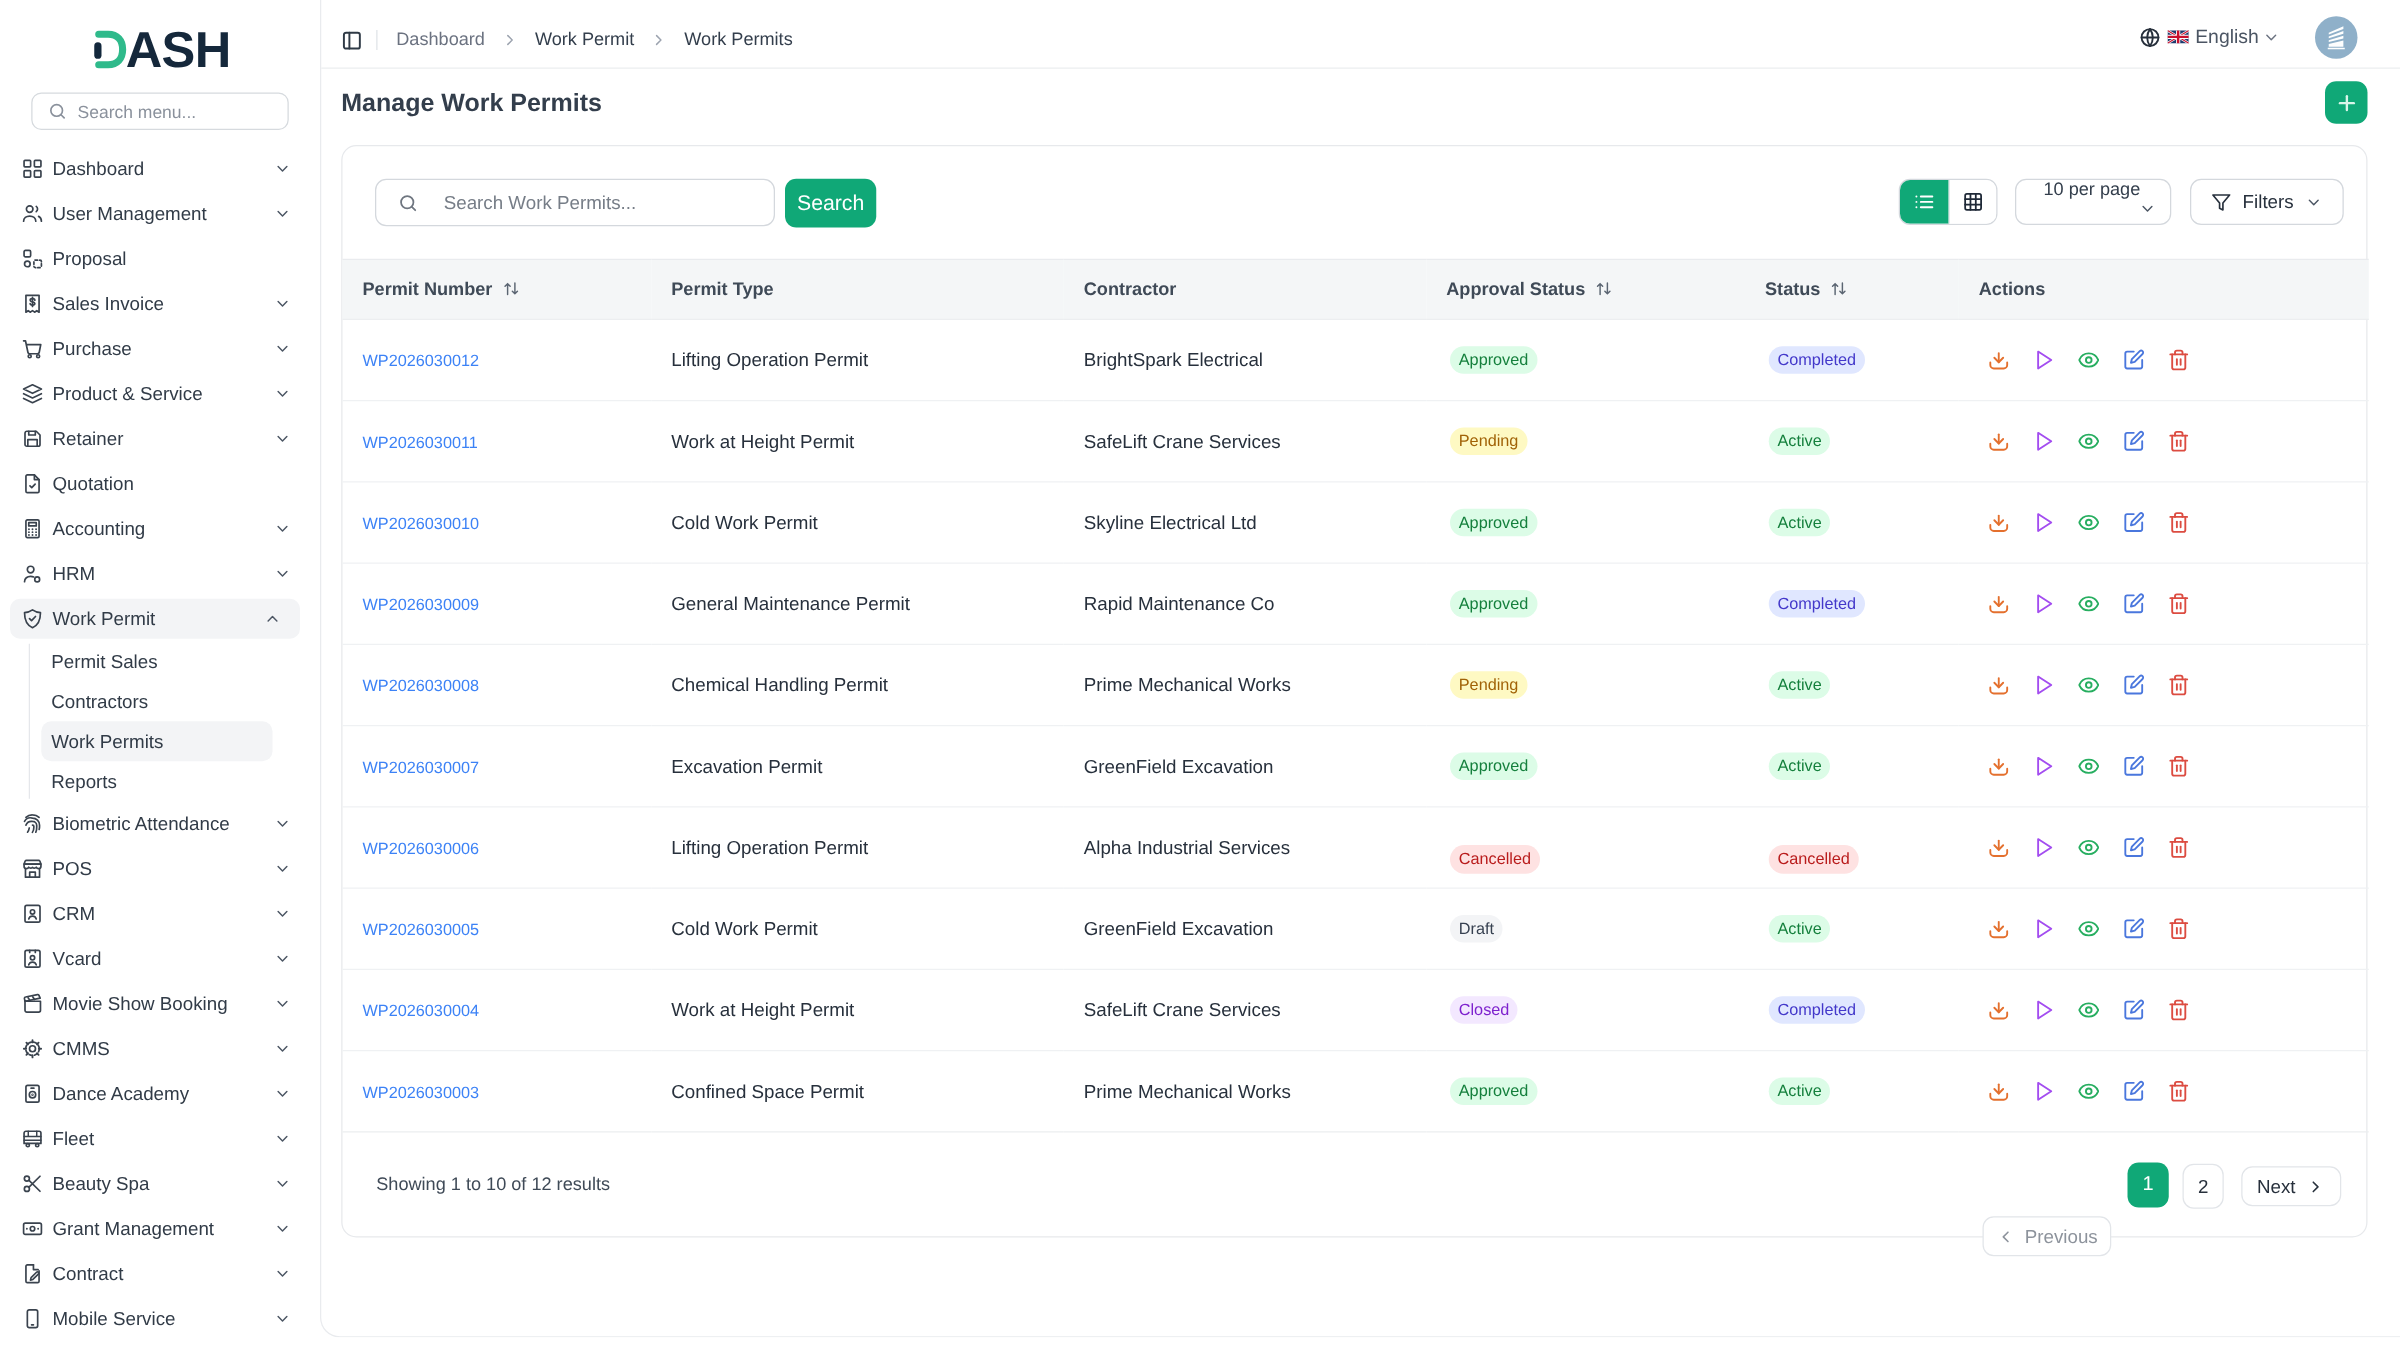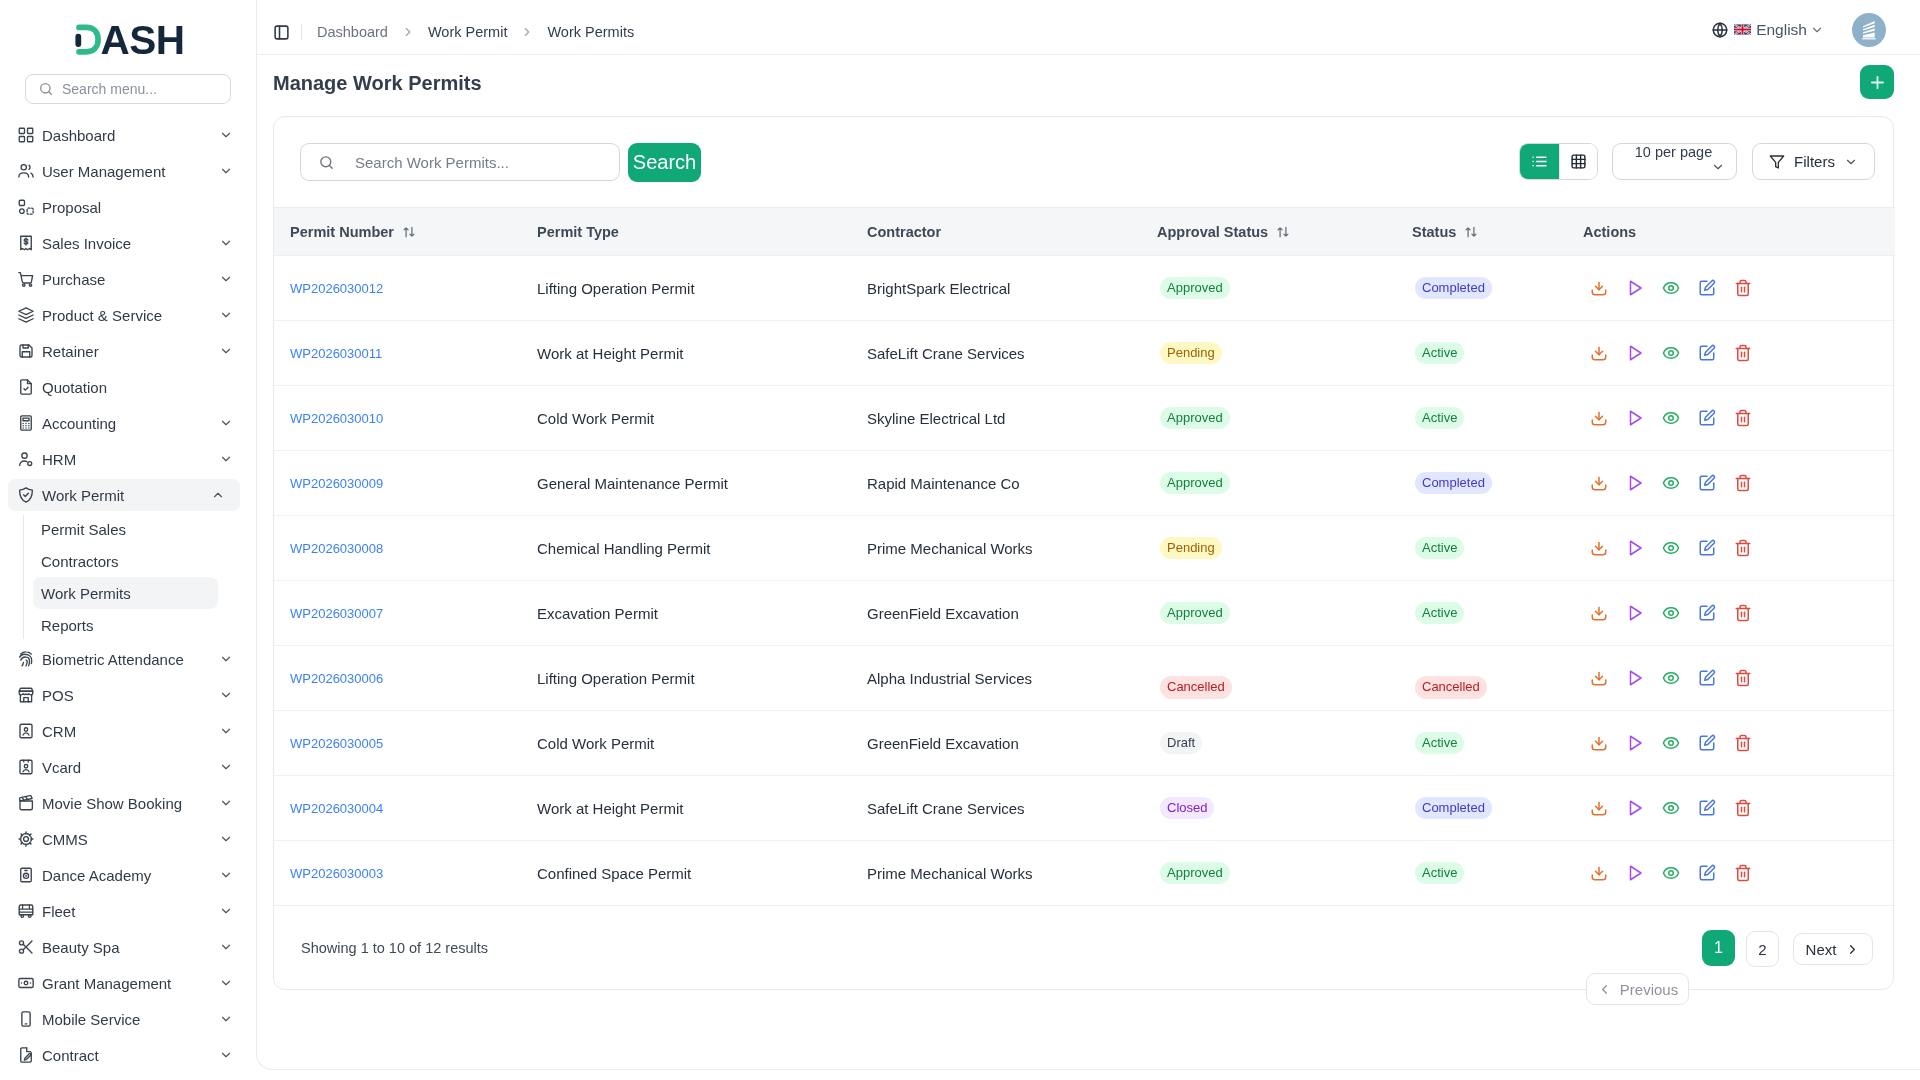--- a/index.html
+++ b/index.html
@@ -35,21 +35,21 @@
 #avatar { width:34px; height:34px; border-radius:50%; background:#8fb0c9; margin-left:28px; position:relative; overflow:hidden; }
 #pagehead { position:absolute; left:16px; top:55px; width:1621px; height:61px; }
 #pagehead h1 { position:absolute; left:0; top:17px; font-size:20px; color:#333e4c; letter-spacing:0px; }
 #addbtn { position:absolute; right:0; top:10px; width:34px; height:34px; background:#10a877; border-radius:9px; color:#d9f5e9; display:flex; align-items:center; justify-content:center; }
 
 
 #card { position:absolute; left:16px; top:116px; width:1621px; height:874px; border:1px solid #e7e9ec; border-radius:12px; background:#fff; }
 #toolbar { position:absolute; left:0; top:0; width:100%; height:90px; }
 #sinput { position:absolute; left:26px; top:26px; width:320px; height:38px; border:1px solid #d4d8dd; border-radius:9px; display:flex; align-items:center; padding-left:17px; gap:20px; color:#6f7680; }
 #sinput span { font-size:15px; color:#767d87; }
-#searchbtn { position:absolute; left:354px; top:26px; width:73px; height:39px; background:#10a877; border-radius:9px; color:#fff; font-size:20px; display:flex; align-items:center; justify-content:center; }
+#searchbtn { position:absolute; left:354px; top:26px; width:73px; height:39px; background:#10a877; border-radius:9px; color:#fff; font-size:17px; display:flex; align-items:center; justify-content:center; }
 #viewtoggle { position:absolute; left:1245px; top:26px; width:79px; height:37px; border:1px solid #d4d8dd; border-radius:9px; display:flex; overflow:hidden; }
 #viewtoggle .seg1 { width:39px; background:#10a877; color:#fff; display:flex; align-items:center; justify-content:center; }
 #viewtoggle .seg2 { width:39px; background:#fff; color:#1f2937; display:flex; align-items:center; justify-content:center; border-left:1px solid #e5e7eb; }
 #perpage { position:absolute; left:1338px; top:26px; width:125px; height:37px; border:1px solid #d4d8dd; border-radius:9px; display:flex; align-items:center; padding:0 11px 0 9px; font-size:14.5px; color:#333e4c;flex-direction:column; }
 #perpage .chev { margin-left:auto; color:#4b5563; }
 #filters { position:absolute; left:1478px; top:26px; width:123px; height:37px; border:1px solid #d4d8dd; border-radius:9px; display:flex; align-items:center; justify-content:center; gap:9px; font-size:15px; color:#27303c; }
 
 
 table { position:absolute; left:0; top:90px; width:1621px; border-collapse:collapse; table-layout:fixed; }
 th { background:#f4f6f7; border-top:1px solid #e9ebee; height:48px; text-align:left; padding-left:16px; font-size:14.5px; color:#3f4a57; border-bottom:1px solid #eceef0; font-weight:bold; }
@@ -331,35 +331,35 @@
           <circle cx="12" cy="12" r="2.4"></circle>
           <path d="M6 12h.01M18 12h.01" style="stroke-width:2"></path>
         </svg>
         <span class="lbl">Grant Management</span>
         <svg class="chev stroke-ic" width="14" height="14" viewBox="0 0 24 24" style="stroke-width:2">
           <polyline points="6 9 12 15 18 9"></polyline>
         </svg>
       </div>
     <div class="mi">
         <svg width="18" height="18" viewBox="0 0 24 24" class="stroke-ic">
-          <rect x="6.5" y="2.5" width="11" height="19" rx="2"></rect>
-          <path d="M11 18.5h2"></path>
-        </svg>
-        <span class="lbl">Mobile Service</span>
-        <svg class="chev stroke-ic" width="14" height="14" viewBox="0 0 24 24" style="stroke-width:2">
-          <polyline points="6 9 12 15 18 9"></polyline>
-        </svg>
-      </div>
-    <div class="mi">
-        <svg width="18" height="18" viewBox="0 0 24 24" class="stroke-ic">
           <path d="M13 2.5H6.5a1.5 1.5 0 0 0-1.5 1.5v16a1.5 1.5 0 0 0 1.5 1.5h11a1.5 1.5 0 0 0 1.5-1.5v-11"></path>
           <path d="M13 2.5v5h5"></path>
           <path d="m10.5 16.2 5.8-5.8a1.3 1.3 0 0 1 1.9 1.9l-5.8 5.8-2.6.7Z"></path>
         </svg>
         <span class="lbl">Contract</span>
+        <svg class="chev stroke-ic" width="14" height="14" viewBox="0 0 24 24" style="stroke-width:2">
+          <polyline points="6 9 12 15 18 9"></polyline>
+        </svg>
+      </div>
+    <div class="mi">
+        <svg width="18" height="18" viewBox="0 0 24 24" class="stroke-ic">
+          <rect x="6.5" y="2.5" width="11" height="19" rx="2"></rect>
+          <path d="M11 18.5h2"></path>
+        </svg>
+        <span class="lbl">Mobile Service</span>
         <svg class="chev stroke-ic" width="14" height="14" viewBox="0 0 24 24" style="stroke-width:2">
           <polyline points="6 9 12 15 18 9"></polyline>
         </svg>
       </div>
   </nav>
 </aside>
 
 <div id="main">
   <div id="topbar">
     <svg class="pl stroke-ic" width="17" height="17" viewBox="0 0 24 24" style="stroke-width:2.2">

